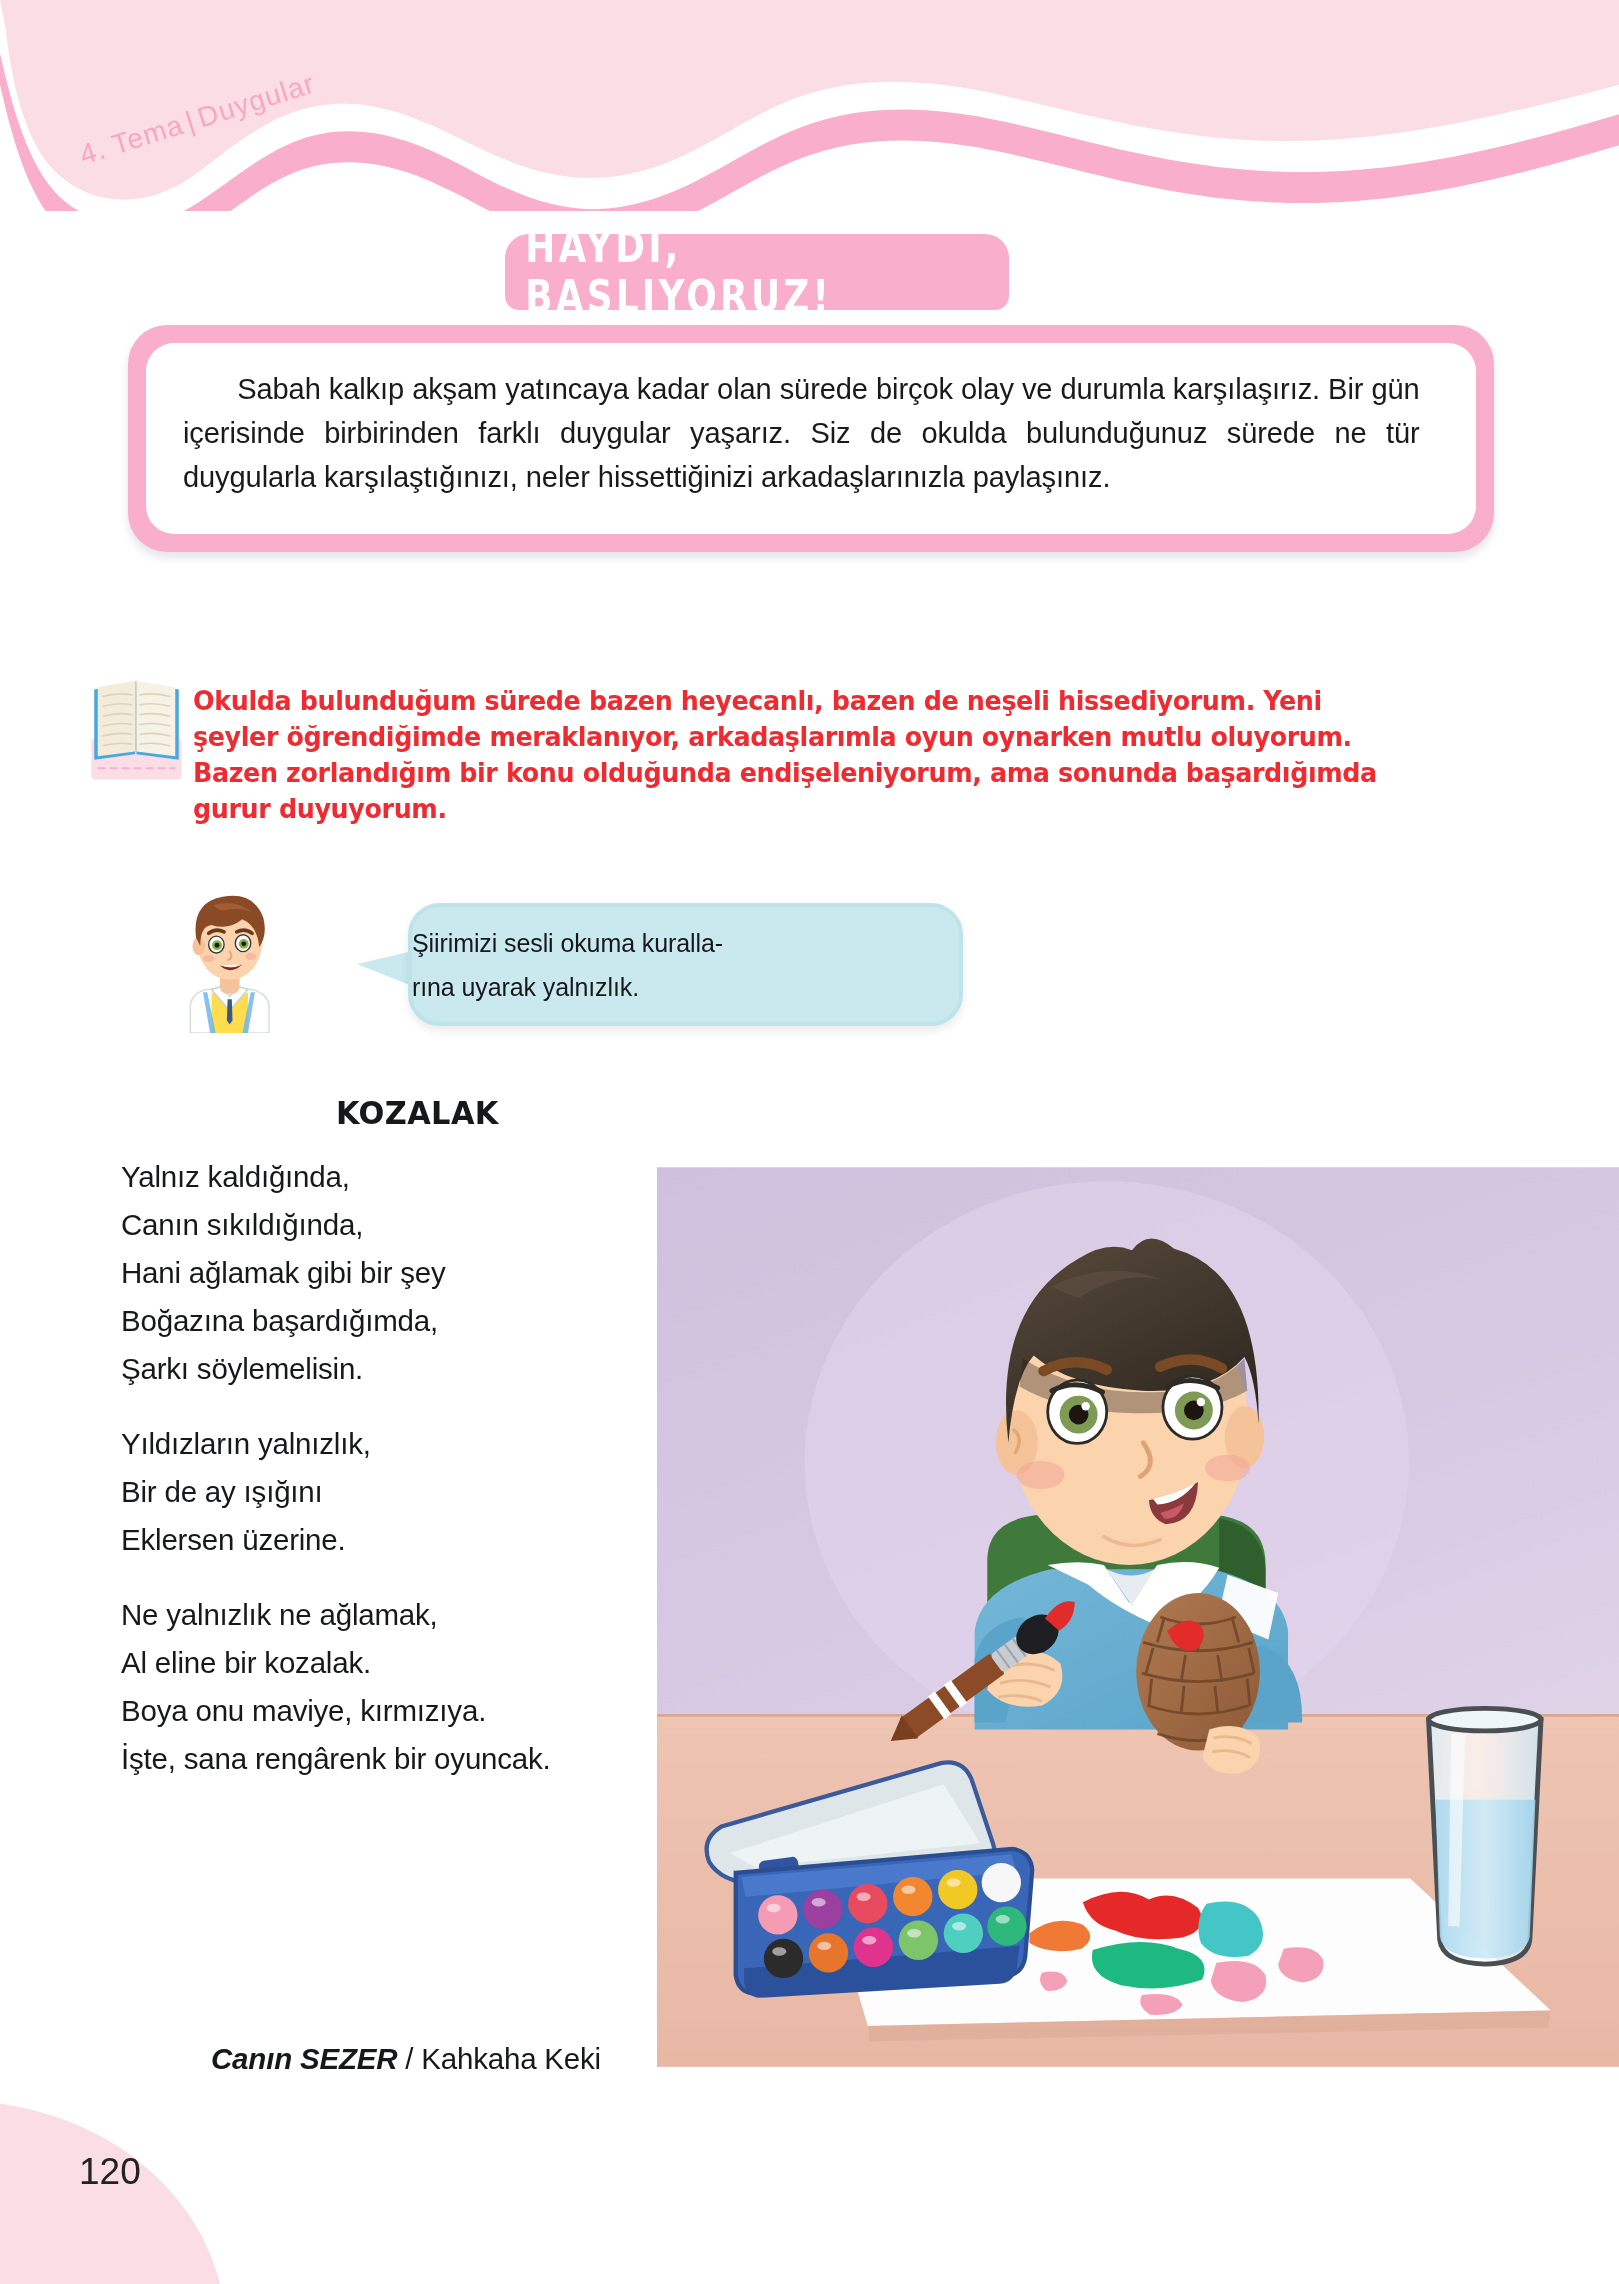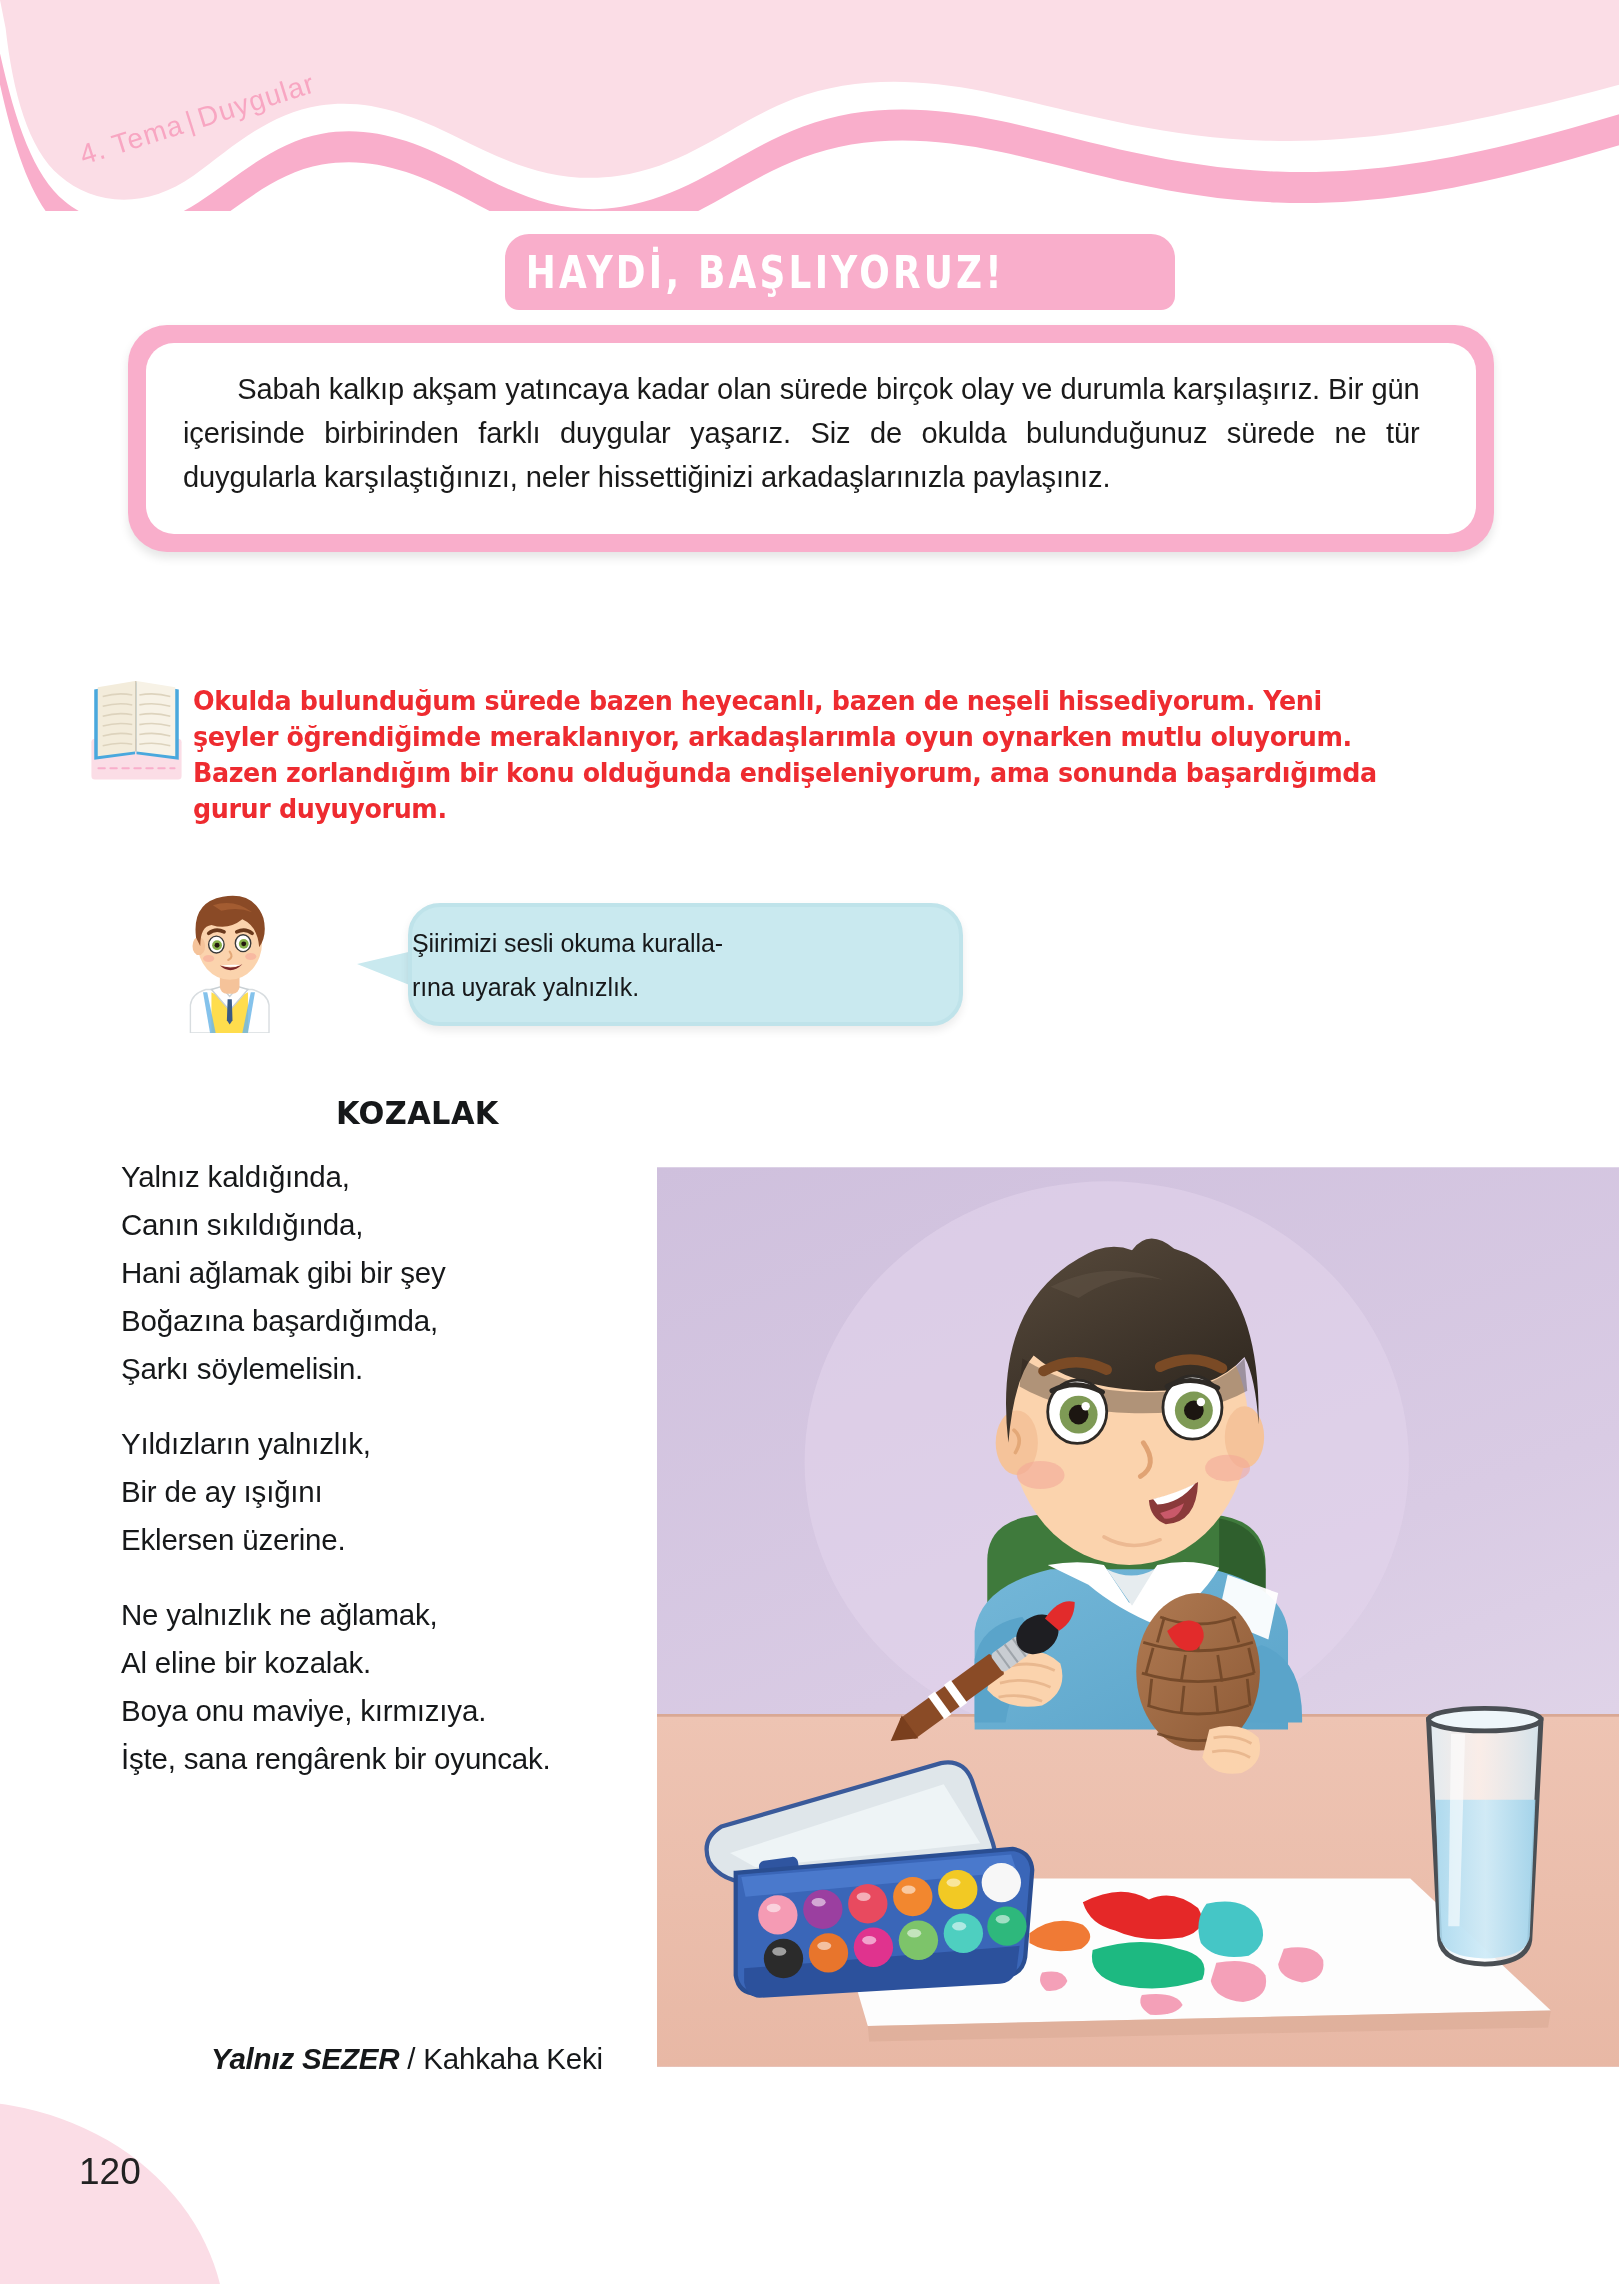--- a/index.html
+++ b/index.html
@@ -44,21 +44,21 @@
     color: #f8a6c2;
     font-weight: 400;
   }
   #theme-label .sep { padding: 0 4.2px; font-weight: 300; }
 
   
   #haydi-banner {
     position: absolute;
     left: 505px;
     top: 234px;
-    width: 670px;
+    width: 504px;
     height: 76px;
     background: #f9aecb;
     border-radius: 24px 24px 14px 14px;
     display: flex;
     align-items: center;
     z-index: 4;
   }
   #haydi-banner .txt {
     color: #ffffff;
     font-family: "DejaVu Sans", sans-serif;
@@ -608,20 +608,20 @@
     </div>
     <div class="stanza">
       <div class="pline">Ne yalnızlık ne ağlamak,</div>
       <div class="pline">Al eline bir kozalak.</div>
       <div class="pline">Boya onu maviye, kırmızıya.</div>
       <div class="pline">İşte, sana rengârenk bir oyuncak.</div>
     </div>
   </div>
 
   <div id="poem-credit">
-    <span class="author">Yalnız SEZER</span><span> / </span><span>Kahkaha Keki</span>
+    <span class="author">Canın SEZER</span><span> / </span><span>Kahkaha Keki</span>
   </div>
 
   <div id="page-corner"></div>
   <div id="page-number">120</div>
 
 </div>
 
 
 </body></html>

